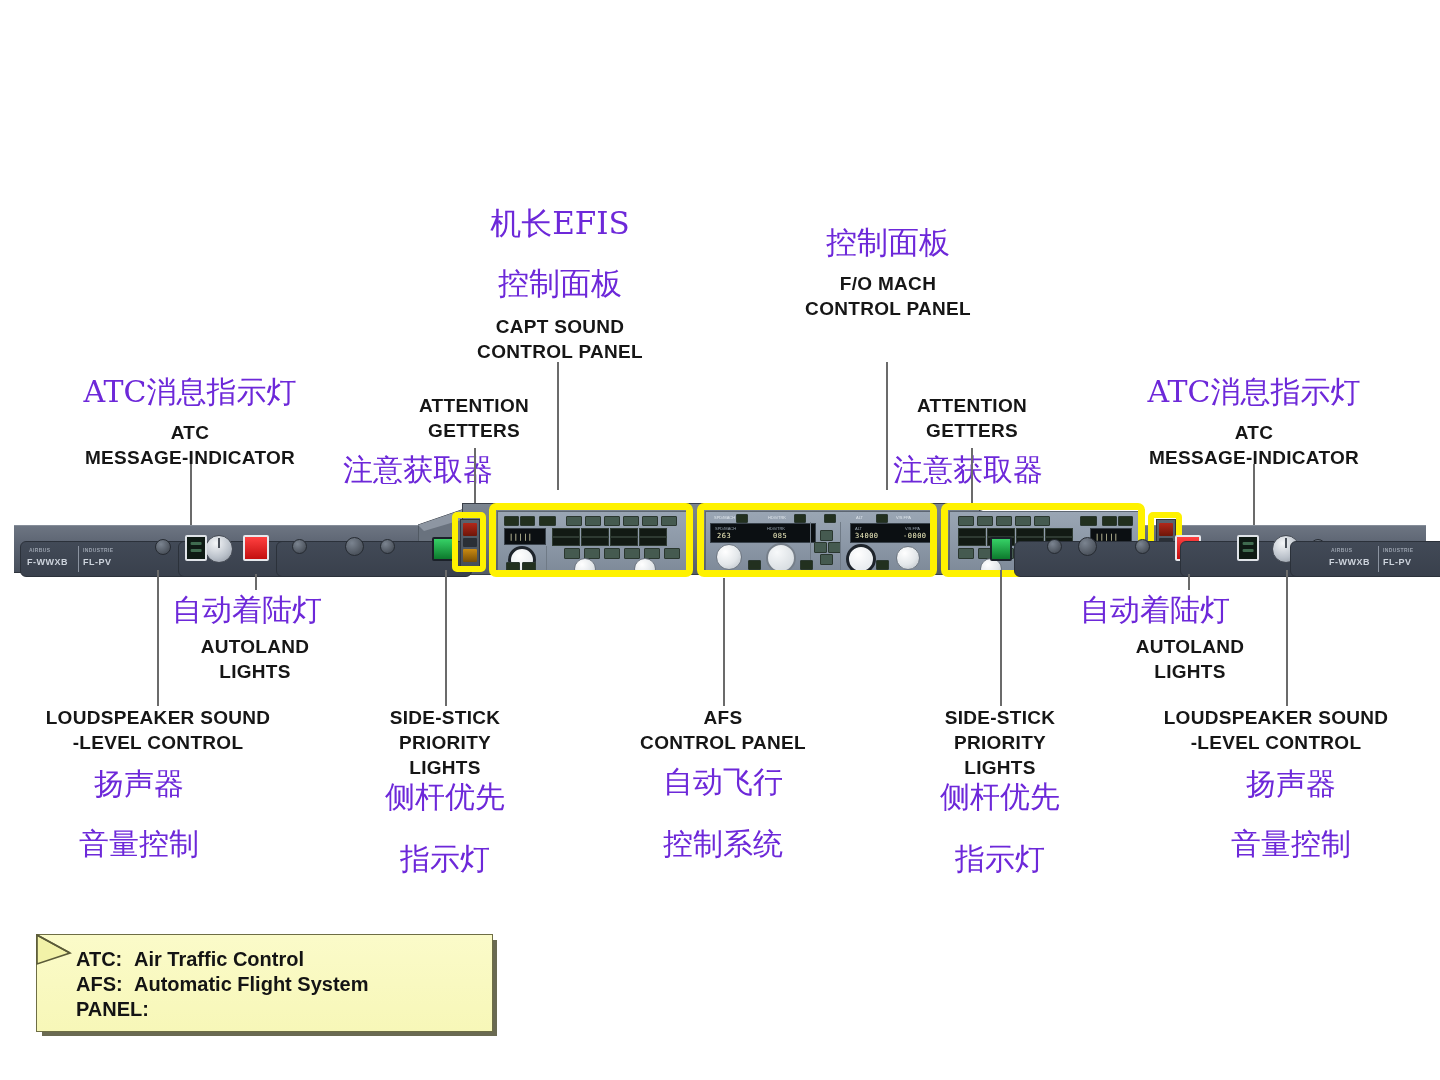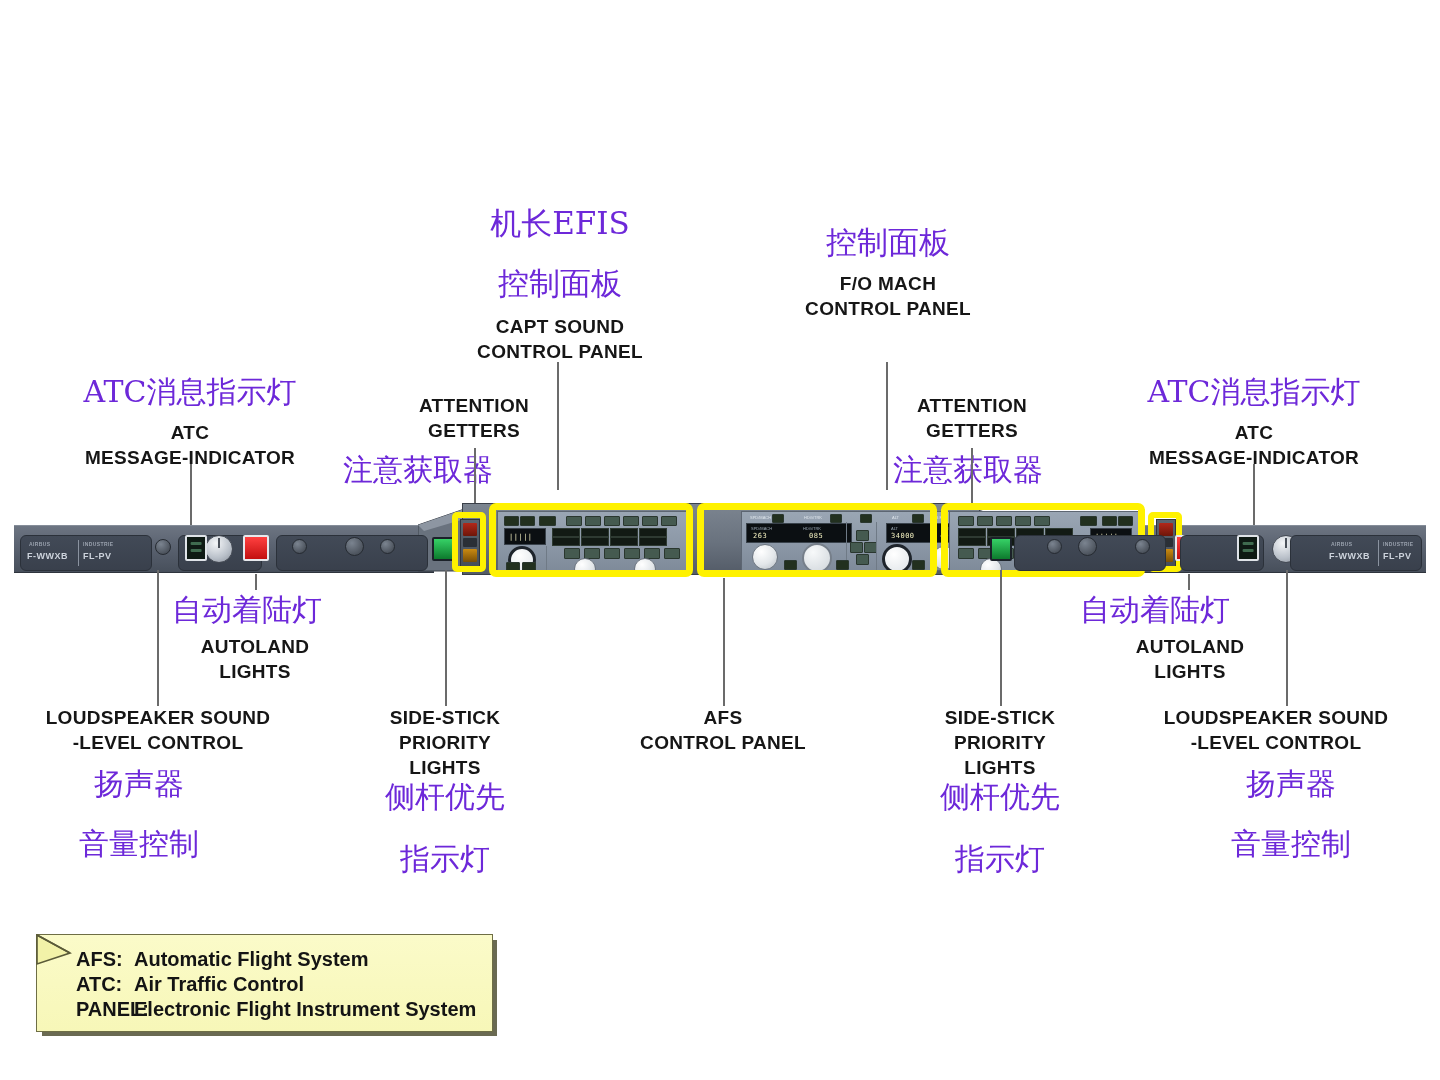--- a/index.html
+++ b/index.html
@@ -50,24 +50,25 @@
 
   
   #glare{left:0;top:525px;width:1440px;height:60px;}
   .bar{
     position:absolute;top:0;height:46px;
     background:linear-gradient(180deg,#6d7582 0%,#5c6472 40%,#474f5b 100%);
     border-top:1px solid #858d99;
     border-bottom:1px solid #2e343d;
   }
   .barplate{
-    position:absolute;height:34px;top:10px;
+    position:absolute;height:34px;top:16px;
     background:linear-gradient(180deg,#424a57 0%,#39404c 100%);
     border:1px solid #2b313a;
     border-radius:6px;
+    padding-left:44px;
   }
   .plate-txt{
     position:absolute;color:#cdd3dc;font-size:9px;font-weight:bold;
     font-family:"Liberation Sans",sans-serif;letter-spacing:0.5px;white-space:nowrap;
   }
   .plate-tiny{
     position:absolute;color:#9aa2ae;font-size:5px;font-weight:bold;
     font-family:"Liberation Sans",sans-serif;letter-spacing:0.4px;white-space:nowrap;
   }
   .plate-div{position:absolute;width:1px;background:#8b93a0;}
@@ -333,21 +334,21 @@
       <div class="sep" style="left:48px;top:34px;height:24px;"></div>
 
       <div class="bigknob" style="left:76px;top:46px;width:20px;height:20px;"></div>
       <div class="bigknob" style="left:136px;top:46px;width:20px;height:20px;"></div>
 
       <div class="btn dark" style="left:8px;top:50px;width:12px;height:7px;"></div>
       <div class="btn dark" style="left:24px;top:50px;width:12px;height:7px;"></div>
     </div>
     <div class="ybox" style="left:489px;top:-22px;width:204px;height:74px;"></div>
 
-    <div class="panelface" style="left:705px;top:-14px;width:224px;height:58px;margin-left:36px;">
+    <div class="panelface" style="left:705px;top:-14px;width:224px;height:58px;">
 
       <div class="tinytxt" style="left:8px;top:3px;">SPD/MACH</div>
       <div class="tinytxt" style="left:62px;top:3px;">HDG/TRK</div>
       <div class="tinytxt" style="left:150px;top:3px;">ALT</div>
       <div class="tinytxt" style="left:190px;top:3px;">V/S FPA</div>
 
       <div class="btn dark" style="left:30px;top:2px;width:10px;height:7px;"></div>
       <div class="btn dark" style="left:88px;top:2px;width:10px;height:7px;"></div>
       <div class="btn dark" style="left:118px;top:2px;width:10px;height:7px;"></div>
       <div class="btn dark" style="left:170px;top:2px;width:10px;height:7px;"></div>
@@ -512,38 +513,41 @@
   <div class="abs ctr" style="left:885px;top:775px;width:230px;">
     <div class="cn">侧杆优先</div>
     <div class="cn" style="margin-top:18px;">指示灯</div>
   </div>
 
   <div class="abs vline" style="left:723px;top:578px;height:128px;"></div>
   <div class="abs ctr" style="left:608px;top:705px;width:230px;">
     <div class="en">AFS</div>
     <div class="en">CONTROL PANEL</div>
   </div>
+  <div class="abs ctr" style="left:608px;top:760px;width:230px;">
+    <div class="cn">自动飞行</div>
+    <div class="cn" style="margin-top:18px;">控制系统</div>
+  </div>
 
   <div id="legend" class="abs">
     <div class="shadow"></div>
     <div class="body"></div>
     <svg class="foldline" viewBox="0 0 43 43">
       <polygon points="1,1 34,19 1,30" fill="#f2f2a8" stroke="#5a5a38" stroke-width="1.6"></polygon>
       <line x1="1" y1="1" x2="34" y2="19" stroke="#5a5a38" stroke-width="1.6"></line>
     </svg>
     <div class="rows">
       <div class="lrow">
+        <span class="k">ATC:</span>
+        <span>Air Traffic Control</span>
+      </div>
+      <div class="lrow">
         <span class="k">AFS:</span>
         <span>Automatic Flight System</span>
       </div>
       <div class="lrow">
-        <span class="k">ATC:</span>
-        <span>Air Traffic Control</span>
-      </div>
-      <div class="lrow">
         <span class="k">PANEL:</span>
-        <span>Electronic Flight Instrument System</span>
       </div>
     </div>
   </div>
 
 
 </div>
 
 </body></html>

